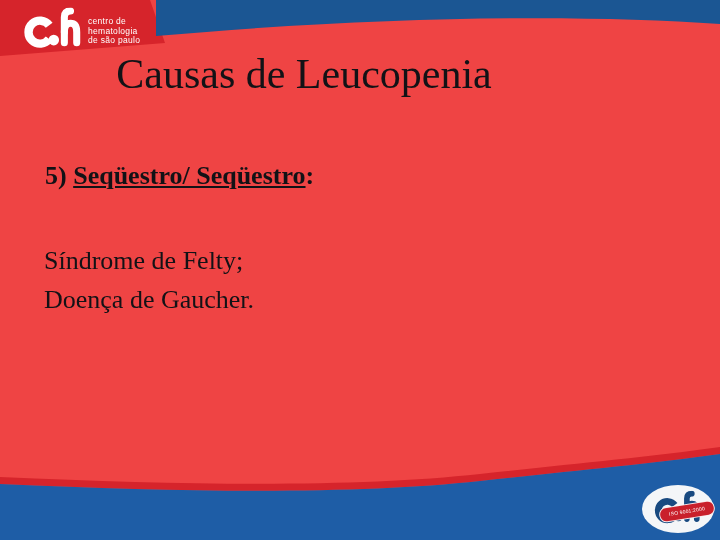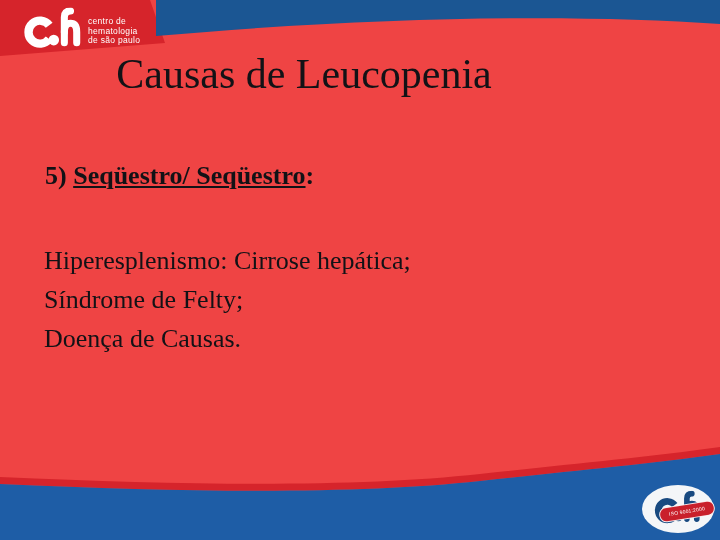--- a/index.html
+++ b/index.html
@@ -109,23 +109,22 @@
       <div>hematologia</div>
       <div>de são paulo</div>
     </div>
   </div>
 
   <h1 class="title">Causas de Leucopenia</h1>
 
   <div class="heading"><span>5) </span><span class="u">Seqüestro/ Seqüestro</span><span>:</span></div>
 
   <div class="body-text">
-    <div>Hiperesplenismo: Cirrose hepática;</div>
     <div>Síndrome de Felty;</div>
-    <div>Doença de Causas.</div>
+    <div>Doença de Gaucher.</div>
   </div>
 
   <div class="br-logo">
     <div class="br-ellipse"></div>
     <svg class="br-mark" viewBox="0 0 68 50" aria-label="ch">
       <use href="#ch-mark" xlink:href="#ch-mark"></use>
     </svg>
     <div class="br-badge">ISO 9001:2000</div>
   </div>
 

